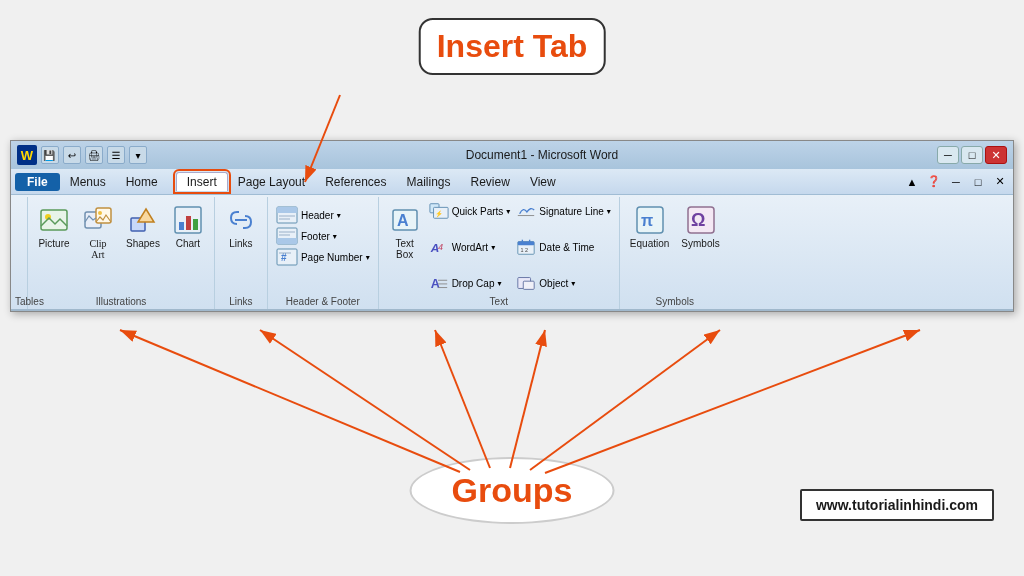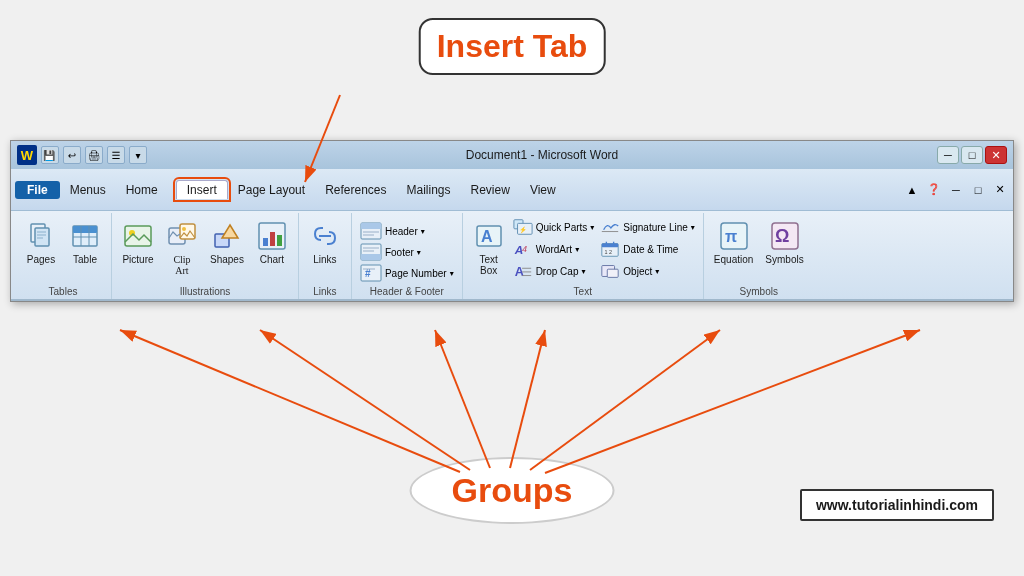--- a/index.html
+++ b/index.html
@@ -103,21 +103,21 @@
     .win-min { background: #d9e8f0; border: 1px solid #8aa; }
     .win-max { background: #d9e8f0; border: 1px solid #8aa; }
     .win-close { background: #cc3333; color: white; border: 1px solid #aa1111; }
 
     
     .menu-bar {
       background: linear-gradient(to bottom, #dce9f5, #c5d8ed);
       display: flex;
       align-items: center;
       padding: 2px 4px;
-      height: 42px;
+      height: 26px;
       border-bottom: 1px solid #a0bcd4;
     }
     .menu-item {
       padding: 2px 10px;
       font-size: 12px;
       cursor: pointer;
       border-radius: 3px;
       color: #1a1a1a;
     }
     .menu-item.file-btn {
@@ -247,21 +247,21 @@
       width: 1024px;
       height: 576px;
       pointer-events: none;
       z-index: 5;
     }
 
     
     .text-group-col {
       display: flex;
       flex-direction: column;
-      gap: 2px;
+      gap: 16px;
     }
     .text-row-item {
       display: flex;
       align-items: center;
       gap: 3px;
       font-size: 10px;
       cursor: pointer;
       padding: 1px 2px;
       border-radius: 2px;
     }
@@ -324,42 +324,20 @@
       <div class="menu-right-icon">❓</div>
       <div class="menu-right-icon">─</div>
       <div class="menu-right-icon">□</div>
       <div class="menu-right-icon">✕</div>
     </div>
   </div>
 
   <div class="ribbon">
 
     <div class="ribbon-group" style="padding-bottom:16px;">
-      <div class="ribbon-items">
-        <div class="ribbon-btn">
-          <svg class="btn-icon" viewBox="0 0 32 32">
-            <rect x="6" y="4" width="14" height="18" rx="1" fill="#e8f0f8" stroke="#6090b0" stroke-width="1.5"></rect>
-            <rect x="10" y="8" width="14" height="18" rx="1" fill="#d0e4f4" stroke="#6090b0" stroke-width="1.5"></rect>
-            <line x1="12" y1="12" x2="21" y2="12" stroke="#8ab0cc" stroke-width="1"></line>
-            <line x1="12" y1="15" x2="21" y2="15" stroke="#8ab0cc" stroke-width="1"></line>
-            <line x1="12" y1="18" x2="18" y2="18" stroke="#8ab0cc" stroke-width="1"></line>
-          </svg>
-          <span class="btn-label">Pages</span>
-        </div>
-        <div class="ribbon-btn">
-          <svg class="btn-icon" viewBox="0 0 32 32">
-            <rect x="4" y="6" width="24" height="20" rx="1" fill="#e0eefa" stroke="#6090b0" stroke-width="1.5"></rect>
-            <rect x="4" y="6" width="24" height="7" fill="#4a90d0" rx="1"></rect>
-            <line x1="12" y1="6" x2="12" y2="26" stroke="#6090b0" stroke-width="1"></line>
-            <line x1="20" y1="6" x2="20" y2="26" stroke="#6090b0" stroke-width="1"></line>
-            <line x1="4" y1="17" x2="28" y2="17" stroke="#6090b0" stroke-width="1"></line>
-          </svg>
-          <span class="btn-label">Table</span>
-        </div>
-      </div>
       <span class="ribbon-group-label">Tables</span>
     </div>
 
     <div class="ribbon-group" style="padding-bottom:20px;">
       <div class="ribbon-items">
         <div class="ribbon-btn">
           <svg class="btn-icon" viewBox="0 0 32 32">
             <rect x="3" y="6" width="26" height="20" rx="2" fill="#e8f4e8" stroke="#5a9a5a" stroke-width="1.5"></rect>
             <circle cx="10" cy="13" r="3" fill="#f0d020"></circle>
             <polyline points="3,22 11,14 17,20 22,15 29,22" fill="none" stroke="#5a9a5a" stroke-width="1.5"></polyline>

